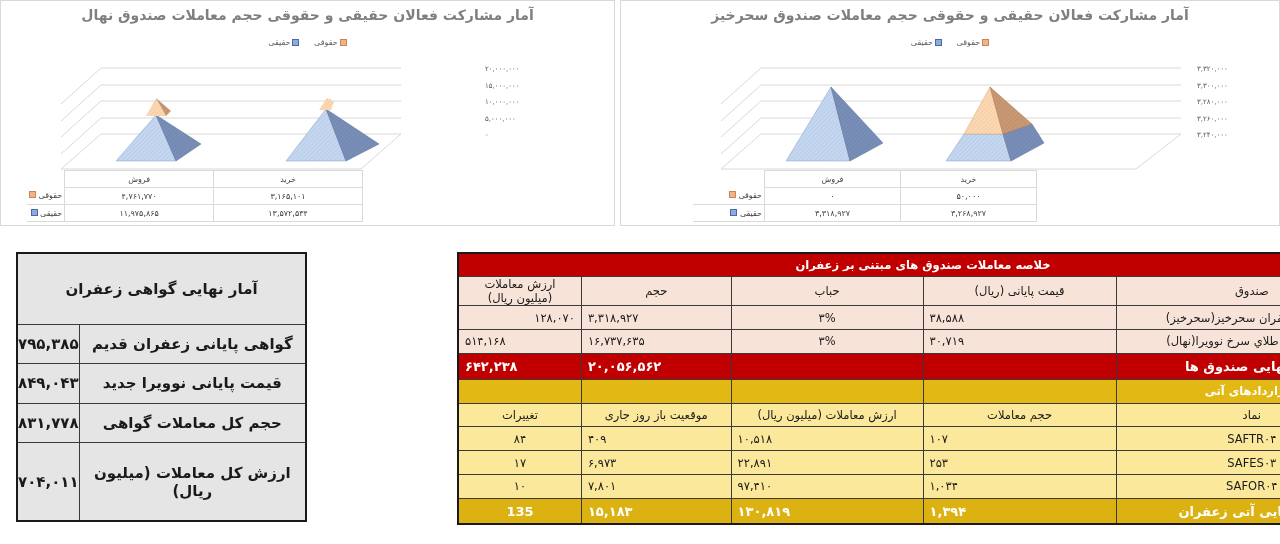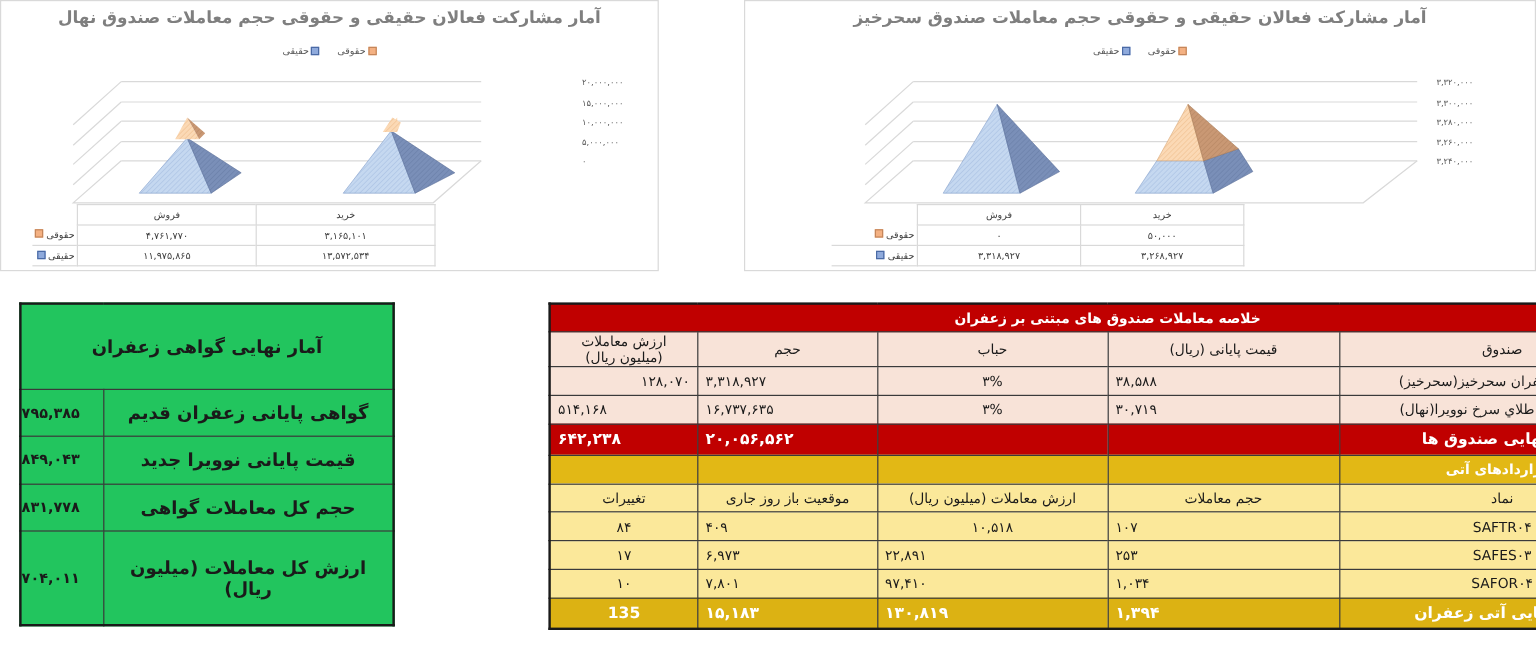--- a/index.html
+++ b/index.html
@@ -15,46 +15,46 @@
   .sw.bl { background: #8faadc; border-color: #4a6aa5; }
   .chart-svg { position: absolute; left: 0; top: 0; }
   .ytick { font-size: 7px; fill: #595959; font-family: "DejaVu Sans", sans-serif; }
 
   .dtable { position: absolute; border-collapse: collapse; font-size: 8px; color: #404040; direction: rtl; }
   .dtable td { border: 1px solid #d9d9d9; text-align: center; height: 17px; padding: 0 2px; }
   .dtable td.rlab { border: none; border-bottom: 1px solid #d9d9d9; text-align: right; white-space: nowrap; }
   .dtable tr.hd td { height: 17px; }
 
   
-  .cert { position: absolute; left: 16px; top: 252px; width: 313px; height: 270px; border-collapse: collapse; background: #22c55e; direction: rtl; border: 2px solid #1a1a1a; }
+  .cert { position: absolute; left: 16px; top: 252px; width: 291px; height: 270px; border-collapse: collapse; background: #e5e5e5; direction: rtl; border: 2px solid #1a1a1a; }
   .cert td { border: 1px solid #3a3a3a; color: #1a1a1a; font-weight: bold; }
   .cert .ttl { height: 71px; text-align: center; font-size: 15px; }
   .cert .lbl { text-align: center; font-size: 15px; width: 242px; }
-  .cert .val { text-align: left; font-size: 12px; direction: ltr; }
+  .cert .val { text-align: left; font-size: 15px; direction: ltr; }
 
   
   .ft { position: absolute; left: 457px; top: 252px; width: 932px; border-collapse: collapse; direction: rtl; font-size: 11.5px; border: 2px solid #1a1a1a; }
   .ft td { border: 1px solid #3a3a3a; height: 23.8px; padding: 0 6px; color: #1a1a1a; }
   .ft .c1 { width: 238px; } .ft .c2 { width: 169px; } .ft .c3 { width: 168px; } .ft .c4 { width: 131px; } .ft .c5 { width: 108px; }
   .red-h td { background: #c00000; color: #fff; font-weight: bold; text-align: right; }
   .pink td { background: #f8e3d8; }
   .pink td.num { text-align: right; }
   .pink td.ctr { text-align: center; }
   .red-t td { background: #c00000; color: #fff; font-weight: bold; font-size: 13px; height: 26px; }
   .gold-h td { background: #e2b815; color: #fff; font-weight: bold; text-align: right; }
   .ylw td { background: #fbe89a; }
   .ylw td.ctr { text-align: center; }
   .gold-t td { background: #dcb213; color: #fff; font-weight: bold; font-size: 13px; height: 26px; }
   .ctr { text-align: center; }
   .rgt { text-align: right; }
 </style>
 </head>
 <body>
 
-<div class="chart-panel" style="left:0;width:549px;">
+<div class="chart-panel" style="left:0;width:615px;">
   <div class="chart-title">آمار مشارکت فعالان حقیقی و حقوقی حجم معاملات صندوق نهال</div>
   <div class="legend">
     <span class="lg">
         <span class="sw or"></span>
         <span>حقوقی</span>
       </span>
     <span class="lg">
         <span class="sw bl"></span>
         <span>حقیقی</span>
       </span>
@@ -265,21 +265,21 @@
   <tr class="ylw">
     <td class="ctr">نماد</td>
     <td class="ctr">حجم معاملات</td>
     <td class="ctr">ارزش معاملات (میلیون ریال)</td>
     <td class="ctr">موقعیت باز روز جاری</td>
     <td class="ctr">تغییرات</td>
   </tr>
   <tr class="ylw">
     <td class="ctr">SAFTR۰۴</td>
     <td style="text-align:left;">۱۰۷</td>
-    <td style="text-align:center;">۱۰,۵۱۸</td>
+    <td style="text-align:left;">۱۰,۵۱۸</td>
     <td style="text-align:left;">۴۰۹</td>
     <td class="ctr">۸۴</td>
   </tr>
   <tr class="ylw">
     <td class="ctr">SAFES۰۳</td>
     <td style="text-align:left;">۲۵۳</td>
     <td style="text-align:left;">۲۲,۸۹۱</td>
     <td style="text-align:left;">۶,۹۷۳</td>
     <td class="ctr">۱۷</td>
   </tr>

